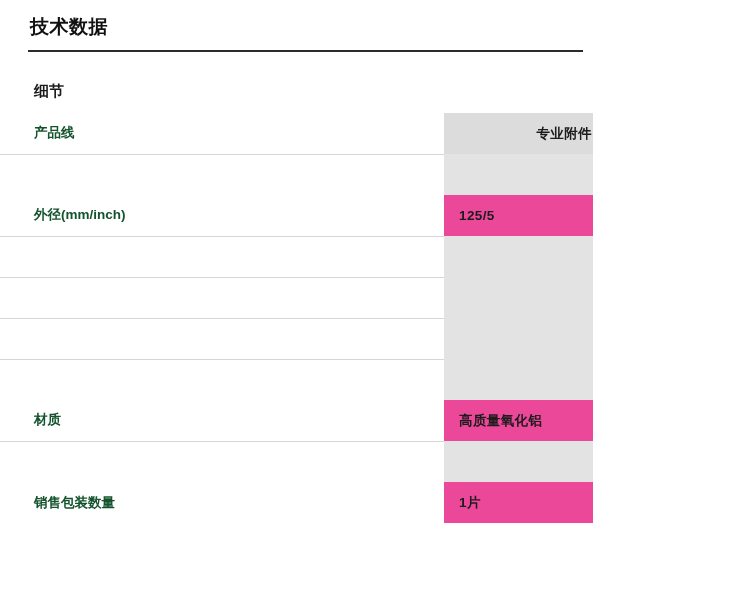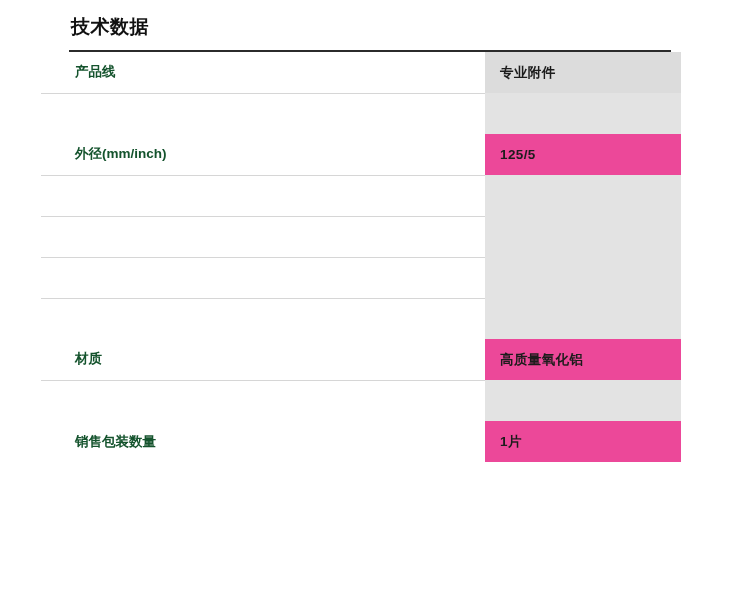--- a/index.html
+++ b/index.html
@@ -9,24 +9,23 @@
   body {
     width: 750px;
     height: 613px;
     background: #ffffff;
     font-family: "Liberation Sans", "DejaVu Sans", sans-serif;
     color: #111111;
     overflow: hidden;
   }
   .page {
     position: relative;
-    width: 681px;
+    width: 593px;
     height: 613px;
     box-sizing: border-box;
-    padding-left: 41px;
   }
   .title {
     font-size: 19px;
     font-weight: bold;
     color: #111111;
     padding: 14px 0 10px 30px;
     letter-spacing: 0.5px;
   }
   .title-rule {
     height: 2px;
@@ -62,20 +61,21 @@
   td.val {
     background: #ec4899;
     padding-left: 15px;
     font-weight: bold;
     color: #1c1c1c;
     letter-spacing: 0.4px;
     box-sizing: border-box;
   }
   tr.first td.val {
     background: #dcdcdc;
+    text-align: right;
   }
   tr.sep td {
     height: 1px;
     padding: 0;
     background: transparent;
   }
   tr.sep td.key-sep {
     border-top: 1px solid #d6d6d6;
   }
   tr.sep td.val-sep {
@@ -83,20 +83,21 @@
   }
 </style>
 </head>
 <body>
 
 <div class="page">
 
   <div class="title">技术数据</div>
   <div class="title-rule"></div>
 
+  <div class="section-label">细节</div>
 
   <table class="spec">
     <tbody>
 
       <tr class="first">
         <td class="key">产品线</td>
         <td class="val">专业附件</td>
       </tr>
       <tr class="sep">
         <td class="key-sep"></td>

